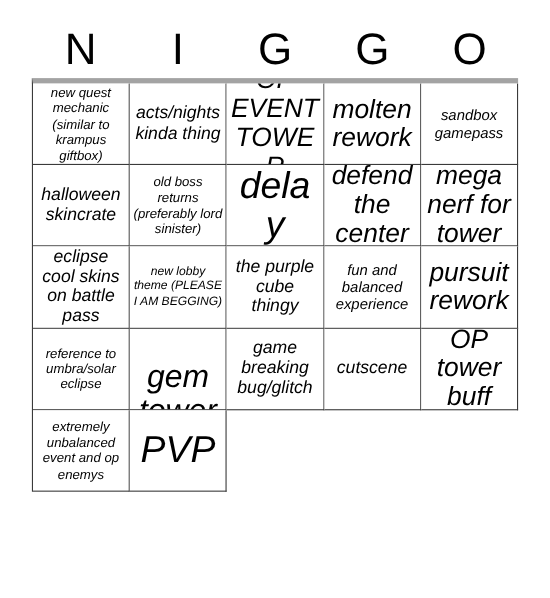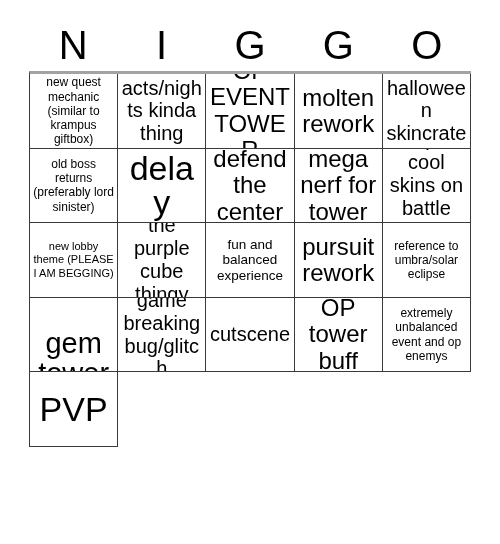--- a/index.html
+++ b/index.html
@@ -42,24 +42,25 @@
   }
   #grid {
     position: absolute;
     left: 29px;
     top: 71px;
     width: 442px;
     height: 376px;
     display: grid;
     grid-template-columns: repeat(5, 1fr);
     grid-template-rows: repeat(5, 1fr);
-    border-top: 3px solid #a3a3a3;
+    border-top: 5px solid #a3a3a3;
     border-left: 1px solid #3a3a3a;
     box-sizing: border-box;
     background: #ffffff;
+    font-style: italic;
   }
   .cell {
     border-right: 1px solid #3a3a3a;
     border-bottom: 1px solid #3a3a3a;
     box-sizing: border-box;
     display: flex;
     align-items: center;
     justify-content: center;
     text-align: center;
     padding: 1px 3px;
@@ -70,21 +71,21 @@
     display: block;
     width: 100%;
     line-height: 1.12;
     word-wrap: break-word;
     hyphens: none;
   }
   
   .fs-xxs .txt { font-size: 11px; line-height: 1.20; }
   .fs-xs  .txt { font-size: 12px; line-height: 1.18; }
   .fs-s   .txt { font-size: 13.5px; line-height: 1.16; }
-  .fs-m   .txt { font-size: 20px; line-height: 1.14; }
+  .fs-m   .txt { font-size: 16px; line-height: 1.14; }
   .fs-l   .txt { font-size: 24px; line-height: 1.10; }
   .fs-xl  .txt { font-size: 24px; line-height: 1.08; }
   .fs-2xl .txt { font-size: 29px; line-height: 1.05; margin-top: 47px; }
   .fs-3xl .txt { font-size: 34px; line-height: 1.02; }
 </style>
 </head>
 <body>
 
 <div id="card">
 
@@ -101,20 +102,23 @@
         <span class="txt">new quest mechanic (similar to krampus giftbox)</span>
       </div>
       <div class="cell fs-m">
         <span class="txt">acts/nights kinda thing</span>
       </div>
       <div class="cell fs-l">
         <span class="txt">OP EVENT TOWER</span>
       </div>
       <div class="cell fs-xl">
         <span class="txt">molten rework</span>
+      </div>
+      <div class="cell fs-s">
+        <span class="txt">sandbox gamepass</span>
       </div>
       <div class="cell fs-m">
         <span class="txt">halloween skincrate</span>
       </div>
       <div class="cell fs-xs">
         <span class="txt">old boss returns (preferably lord sinister)</span>
       </div>
       <div class="cell fs-3xl">
         <span class="txt">delay</span>
       </div>

